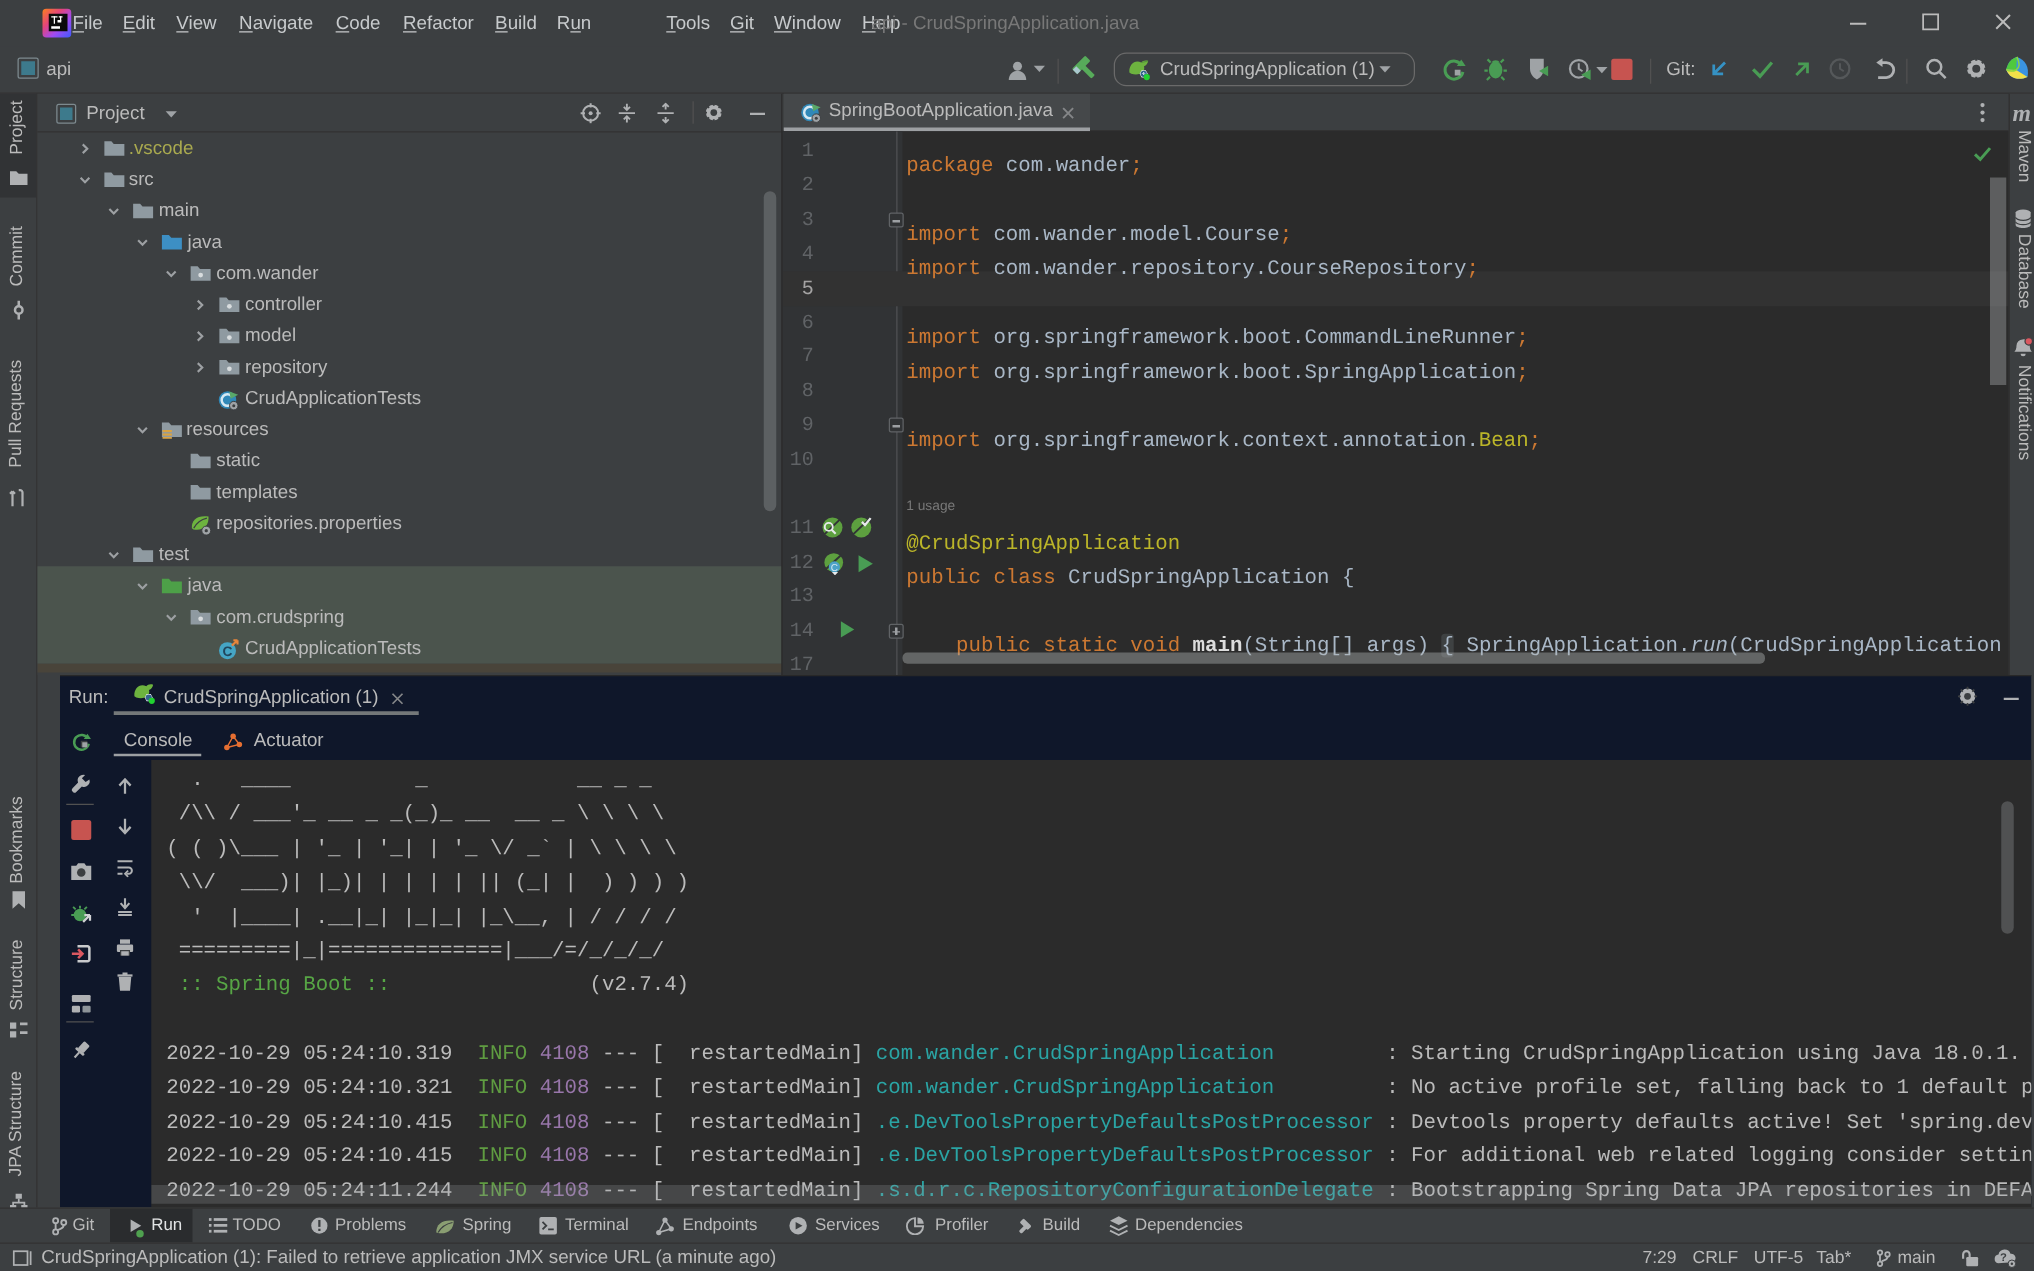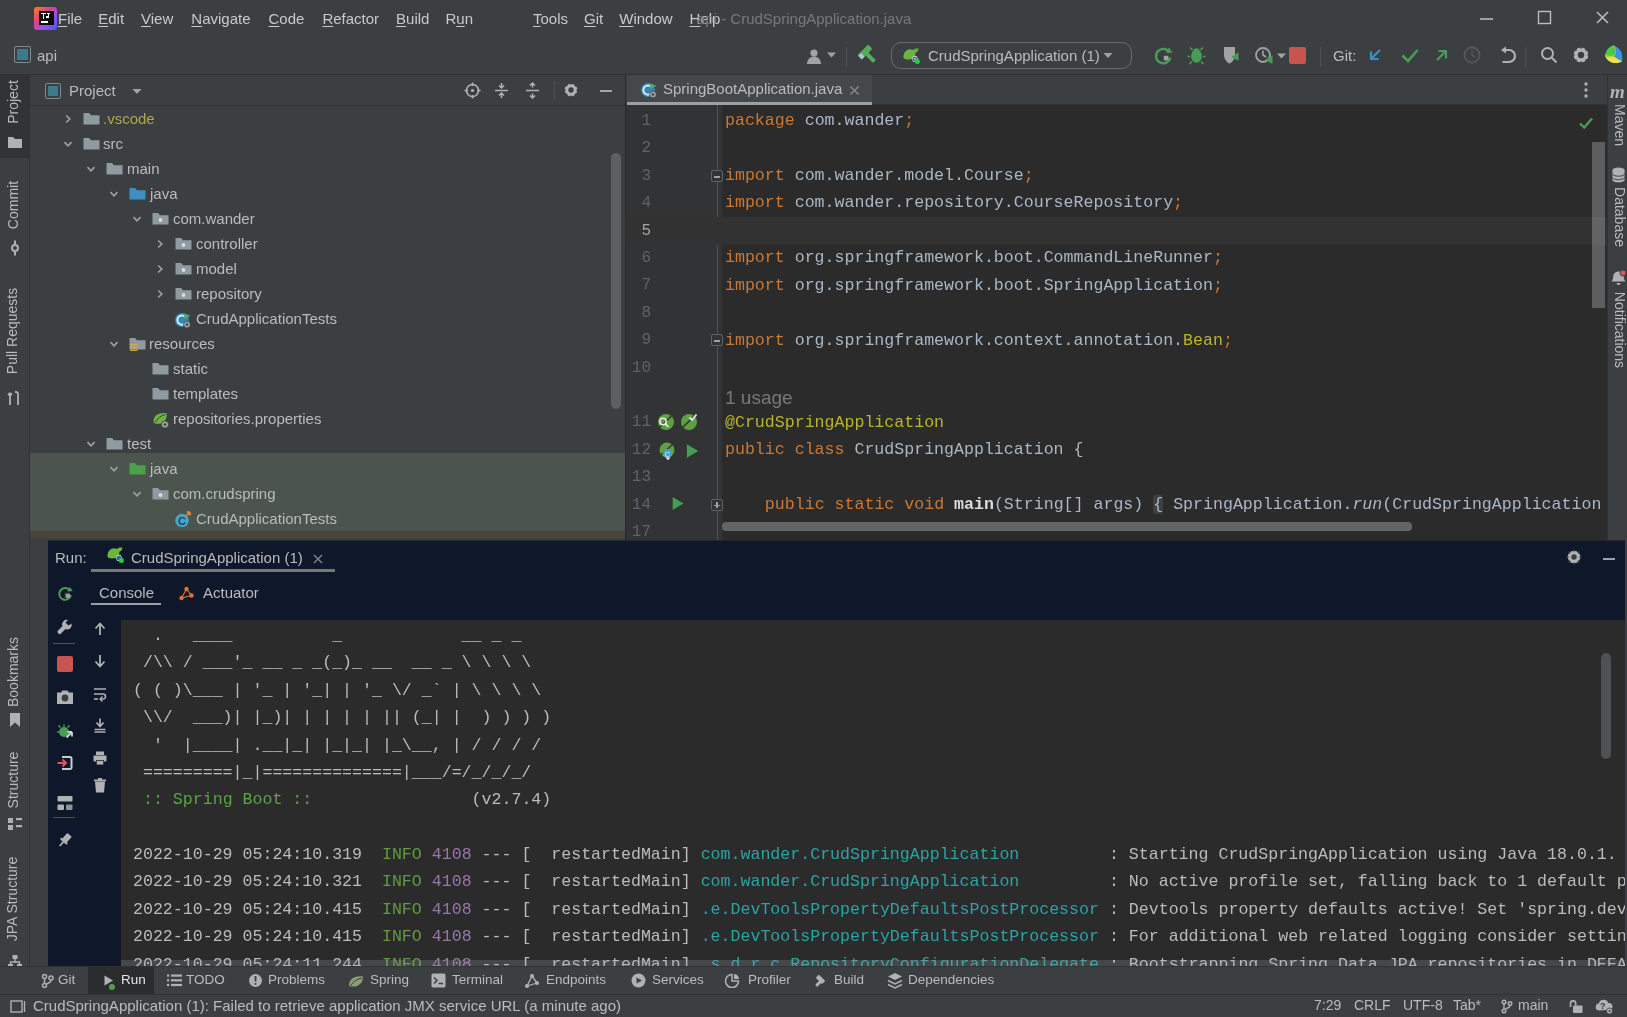--- a/index.html
+++ b/index.html
@@ -516,28 +516,28 @@
           <div class="abs" style="left:2px;top:5px;width:6px;height:1.5px;background:#9da0a3;"></div>
         </div>
     <div class="abs" style="left:85px;top:229px;width:12px;height:12px;border:1px solid #606366;background:#313335;border-radius:2px;">
           <div class="abs" style="left:2px;top:5px;width:6px;height:1.5px;background:#9da0a3;"></div>
         </div>
     <div class="abs" style="left:85px;top:394px;width:12px;height:12px;border:1px solid #606366;background:#313335;border-radius:2px;">
           <div class="abs" style="left:2px;top:4.5px;width:6px;height:1.5px;background:#9da0a3;"></div>
           <div class="abs" style="left:4.2px;top:2.2px;width:1.5px;height:6px;background:#9da0a3;"></div>
         </div>
 
-    <div class="abs mono" id="code" style="left:99px;top:0;width:882px;height:489px;font-size:16.6px;color:#a9b7c6;">
+    <div class="abs mono" id="code" style="left:99px;top:12px;width:882px;height:489px;font-size:16.6px;color:#a9b7c6;">
       <pre class="abs" style="left:0;top:2px;line-height:27px;"><span class="kw">package</span> com.wander<span class="kw">;</span></pre>
       <pre class="abs" style="left:0;top:57px;line-height:27px;"><span class="kw">import</span> com.wander.model.Course<span class="kw">;</span></pre>
       <pre class="abs" style="left:0;top:84px;line-height:27px;"><span class="kw">import</span> com.wander.repository.CourseRepository<span class="kw">;</span></pre>
       <pre class="abs" style="left:0;top:139px;line-height:27px;"><span class="kw">import</span> org.springframework.boot.CommandLineRunner<span class="kw">;</span></pre>
       <pre class="abs" style="left:0;top:167px;line-height:27px;"><span class="kw">import</span> org.springframework.boot.SpringApplication<span class="kw">;</span></pre>
       <pre class="abs" style="left:0;top:222px;line-height:27px;"><span class="kw">import</span> org.springframework.context.annotation.<span class="ann">Bean</span><span class="kw">;</span></pre>
-      <div class="abs" style="left:0;top:282px;font-family:'Liberation Sans',sans-serif;font-size:19px;color:#787878;">1 usage</div>
+      <div class="abs" style="left:0;top:282px;font-family:'Liberation Sans',sans-serif;font-size:11px;color:#787878;">1 usage</div>
       <pre class="abs" style="left:0;top:304px;line-height:27px;"><span class="ann">@CrudSpringApplication</span></pre>
       <pre class="abs" style="left:0;top:331px;line-height:27px;"><span class="kw">public class</span> CrudSpringApplication {</pre>
       <pre class="abs" style="left:0;top:386px;line-height:27px;">    <span class="kw">public static void</span> <b style="color:#dcdcdc;">main</b>(String[] args) <span style="background:#3e4142;border-radius:3px;">{</span> SpringApplication.<i>run</i>(CrudSpringApplication</pre>
     </div>
 
     <svg class="abs" style="left:952px;top:11px;" width="16" height="14" viewBox="0 0 16 14">
           <path d="M2 7.5 L6.2 11.5 L14 2.5" stroke="#499c54" stroke-width="2.4" fill="none"></path>
         </svg>
 
     <div class="abs" style="left:966px;top:37px;width:13px;height:166px;background:rgba(176,180,182,0.38);"></div>
@@ -660,21 +660,21 @@
         <rect x="1.5" y="5.5" width="13" height="6" rx="1" fill="#afb1b3"></rect>
         <rect x="4" y="10" width="8" height="4.5" fill="#3c3f41"></rect>
         <rect x="5" y="11" width="6" height="3.5" fill="#afb1b3"></rect>
       </svg>
   <svg class="abs" style="left:44px;top:236px;" width="16" height="16" viewBox="0 0 16 16">
         <path d="M3 4.5 h10 l-1 11 h-8 z" fill="#afb1b3"></path>
         <rect x="2" y="2.5" width="12" height="1.8" fill="#afb1b3"></rect>
         <rect x="6" y="1" width="4" height="2" fill="#afb1b3"></rect>
       </svg>
 
-  <div class="abs" id="console" style="left:73px;top:67px;width:1504px;height:359px;background:#2b2b2b;overflow:hidden;font-size:16.6px;color:#bbbbbb;margin-top:12px;">
+  <div class="abs" id="console" style="left:73px;top:67px;width:1504px;height:359px;background:#2b2b2b;overflow:hidden;font-size:16.6px;color:#bbbbbb;">
 <pre class="abs" style="left:12px;top:2px;line-height:27.4px;">  .   ____          _            __ _ _
  /\\ / ___'_ __ _ _(_)_ __  __ _ \ \ \ \
 ( ( )\___ | '_ | '_| | '_ \/ _` | \ \ \ \
  \\/  ___)| |_)| | | | | || (_| |  ) ) ) )
   '  |____| .__|_| |_|_| |_\__, | / / / /
  =========|_|==============|___/=/_/_/_/
  <span style="color:#57a545;">:: Spring Boot ::</span>                (v2.7.4)</pre>
 <pre class="abs" style="left:12px;top:221px;line-height:27.4px;">2022-10-29 05:24:10.319  <span class="info">INFO</span> <span class="pid">4108</span> --- [  restartedMain] <span class="lg">com.wander.CrudSpringApplication</span>         : Starting CrudSpringApplication using Java 18.0.1.
 2022-10-29 05:24:10.321  <span class="info">INFO</span> <span class="pid">4108</span> --- [  restartedMain] <span class="lg">com.wander.CrudSpringApplication</span>         : No active profile set, falling back to 1 default profile: "default"
 2022-10-29 05:24:10.415  <span class="info">INFO</span> <span class="pid">4108</span> --- [  restartedMain] <span class="lg">.e.DevToolsPropertyDefaultsPostProcessor</span> : Devtools property defaults active! Set 'spring.devtools.add-properties' to 'false'
@@ -756,21 +756,21 @@
 </div>
 
 <div class="abs" id="statusbar" style="left:0;top:994px;width:1627px;height:23px;background:#3c3f41;border-top:1px solid #323232;font-size:14px;color:#bbbbbb;">
   <svg class="abs" style="left:10px;top:5px;" width="16" height="13" viewBox="0 0 16 13">
         <rect x="1" y="1" width="11" height="11" stroke="#afb1b3" stroke-width="1.4" fill="none"></rect>
         <path d="M14.5 1 V12" stroke="#afb1b3" stroke-width="1.4"></path>
       </svg>
   <div class="abs" style="left:33px;top:2px;font-size:15px;">CrudSpringApplication (1): Failed to retrieve application JMX service URL (a minute ago)</div>
   <div class="abs" style="left:1314px;top:2px;">7:29</div>
   <div class="abs" style="left:1354px;top:2px;">CRLF</div>
-  <div class="abs" style="left:1403px;top:2px;">UTF-8</div>
+  <div class="abs" style="left:1403px;top:2px;">UTF-5</div>
   <div class="abs" style="left:1453px;top:2px;">Tab*</div>
   <svg class="abs" style="left:1500px;top:4px;" width="13" height="15" viewBox="0 0 13 15">
         <circle cx="4" cy="3" r="1.8" stroke="#afb1b3" stroke-width="1.4" fill="none"></circle>
         <circle cx="4" cy="12" r="1.8" stroke="#afb1b3" stroke-width="1.4" fill="none"></circle>
         <circle cx="10" cy="4.5" r="1.8" stroke="#afb1b3" stroke-width="1.4" fill="none"></circle>
         <path d="M4 5 V10 M10 6.5 c0 2.5-3 2.5-4.5 3.5" stroke="#afb1b3" stroke-width="1.4" fill="none"></path>
       </svg>
   <div class="abs" style="left:1518px;top:2px;">main</div>
   <svg class="abs" style="left:1568px;top:4px;" width="16" height="15" viewBox="0 0 16 15">
         <rect x="5" y="6.5" width="9.5" height="7.5" rx="1" fill="#afb1b3"></rect>

